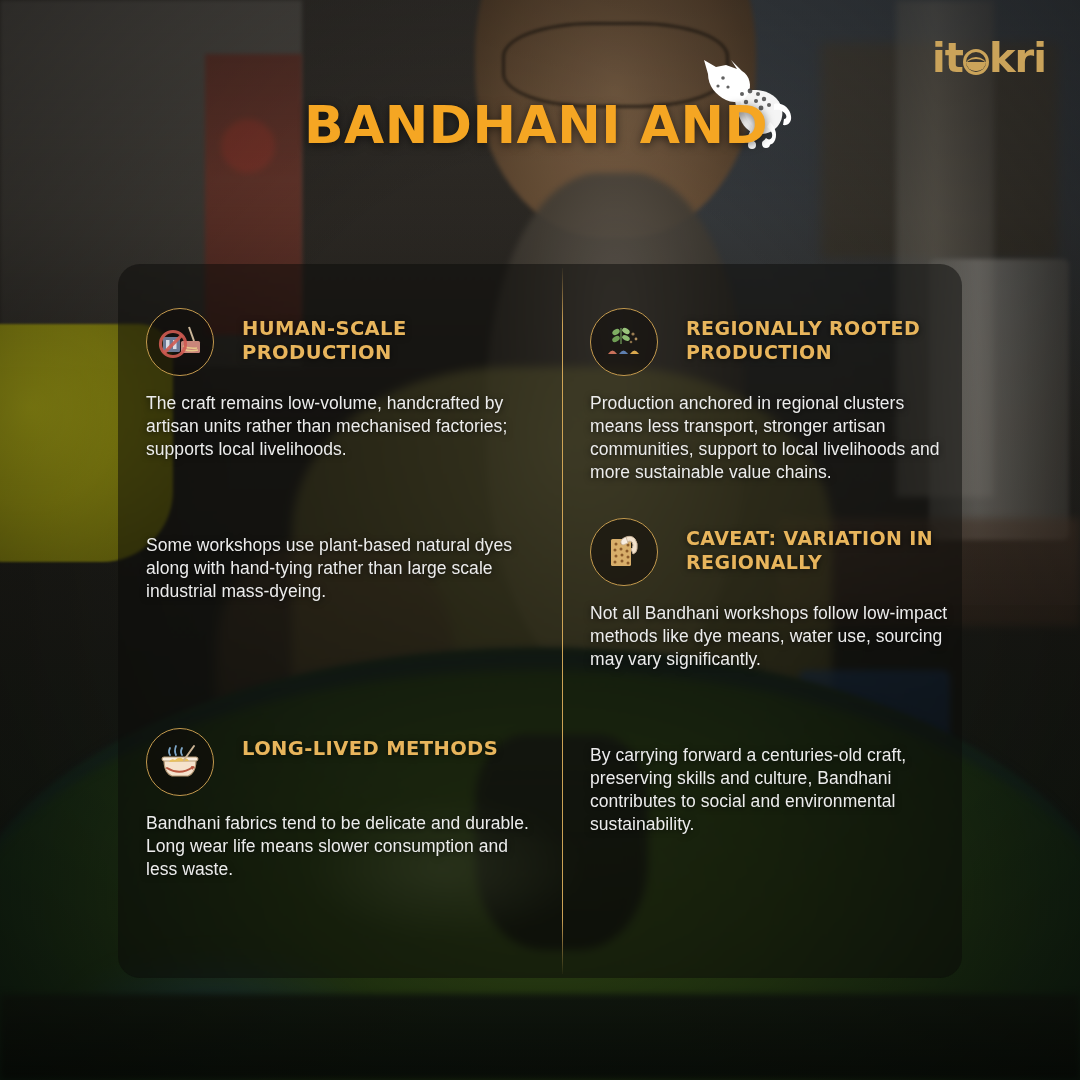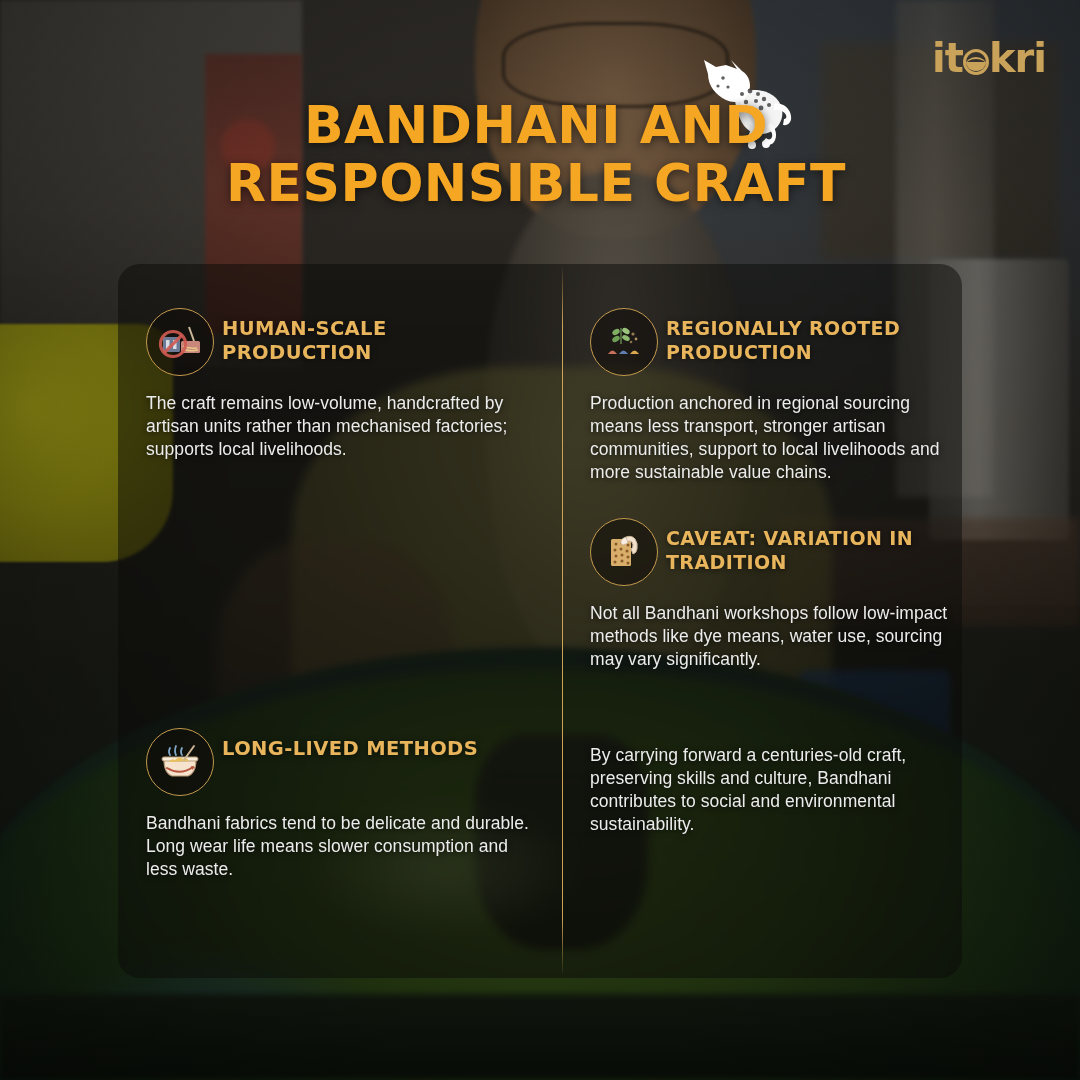--- a/index.html
+++ b/index.html
@@ -195,21 +195,21 @@
   .grid{
     position:absolute;left:118px;top:264px;width:844px;height:714px;
     display:grid;
     grid-template-columns:444px 400px;
     grid-template-rows:210px 210px 210px;
     column-gap:0;
   }
   .card{position:relative;padding:44px 26px 0 28px;}
   .card.right{padding-right:14px;}
 
-  .card-head{display:flex;align-items:flex-start;gap:8px;}
+  .card-head{display:flex;align-items:flex-start;gap:28px;}
   .icon-circle{
     flex:0 0 auto;
     width:68px;height:68px;border-radius:50%;
     border:1.6px solid #c49a4e;
     background:rgba(14,11,9,.55);
     position:relative;overflow:hidden;
     display:flex;align-items:center;justify-content:center;
   }
   .icon-circle svg{display:block;}
   .card-title{
@@ -291,21 +291,20 @@
         <circle cx="71" cy="50" r="2.4"></circle>
         <circle cx="79" cy="47" r="2"></circle>
       <circle cx="33" cy="20" r="1.8"></circle>
         <circle cx="28" cy="28" r="1.6"></circle>
         <circle cx="38" cy="29" r="1.6"></circle>
     </g>
   </svg>
 
   <div class="title">
     <div>BANDHANI AND</div>
-    <div>RESPONSIBLE CRAFT</div>
   </div>
 
   <div class="panel"></div>
   <div class="divider"></div>
 
   <div class="grid">
 
     <div class="card left">
       <div class="card-head">
         <div class="icon-circle">
@@ -338,24 +337,25 @@
             <circle cx="33" cy="16" r="1.6" fill="#9a7c52"></circle>
             <circle cx="36" cy="21" r="1.4" fill="#b08f5e"></circle>
             <circle cx="31" cy="24" r="1.3" fill="#8a6f48"></circle>
             <path d="M8 36 q4.5 -7 9 0 z" fill="#c9705a"></path>
             <path d="M19 36 q4.5 -7 9 0 z" fill="#5e7fb0"></path>
             <path d="M30 36 q4.5 -7 9 0 z" fill="#d9a84e"></path>
           </svg>
         </div>
         <div class="card-title">REGIONALLY ROOTED PRODUCTION</div>
       </div>
-      <div class="card-body">Production anchored in regional sourcing means less transport, stronger artisan communities, support to local livelihoods and more sustainable value chains.</div>
+      <div class="card-body">Production anchored in regional clusters means less transport, stronger artisan communities, support to local livelihoods and more sustainable value chains.</div>
     </div>
 
     <div class="card left">
+      <div class="card-body">Some workshops use plant-based natural dyes along with hand-tying rather than large scale industrial mass-dyeing.</div>
     </div>
 
     <div class="card right">
       <div class="card-head">
         <div class="icon-circle">
           <svg width="48" height="48" viewBox="0 0 48 48">
             <rect x="11" y="11" width="20" height="27" rx="1.5" fill="#d8ae6a"></rect>
             <g fill="#8a5a2a">
               <circle cx="16" cy="16" r="1.5"></circle>
                 <circle cx="22" cy="15" r="1.5"></circle>
@@ -367,21 +367,21 @@
                 <circle cx="22" cy="27" r="1.5"></circle>
                 <circle cx="28" cy="29" r="1.5"></circle>
               <circle cx="15" cy="34" r="1.5"></circle>
                 <circle cx="22" cy="33" r="1.5"></circle>
                 <circle cx="28" cy="35" r="1.5"></circle>
             </g>
             <path d="M26 9 q6 -2 9 2 q3 4 2 10 q-0.5 4 -4 5 l-2 -5 q2 -1 2 -4 q0 -3 -3 -4 l-4 1 z" fill="#f2e2cd" stroke="#c9b49a" stroke-width="1"></path>
             <path d="M26 9 q-4 1 -5 4 q-1 3 2 4 l5 -2 z" fill="#f8ede0" stroke="#c9b49a" stroke-width="0.8"></path>
           </svg>
         </div>
-        <div class="card-title">CAVEAT: VARIATION IN TRADITION</div>
+        <div class="card-title">CAVEAT: VARIATION IN REGIONALLY</div>
       </div>
       <div class="card-body">Not all Bandhani workshops follow low-impact methods like dye means, water use, sourcing may vary significantly.</div>
     </div>
 
     <div class="card left">
       <div class="card-head">
         <div class="icon-circle">
           <svg width="48" height="48" viewBox="0 0 48 48">
             <path d="M8 22 h32 q0 13 -8 16 h-16 q-8 -3 -8 -16 z" fill="#f5e3cd" stroke="#b79a77" stroke-width="1.2"></path>
             <rect x="6" y="19" width="36" height="4" rx="2" fill="#f8ecdc" stroke="#b79a77" stroke-width="1"></rect>

